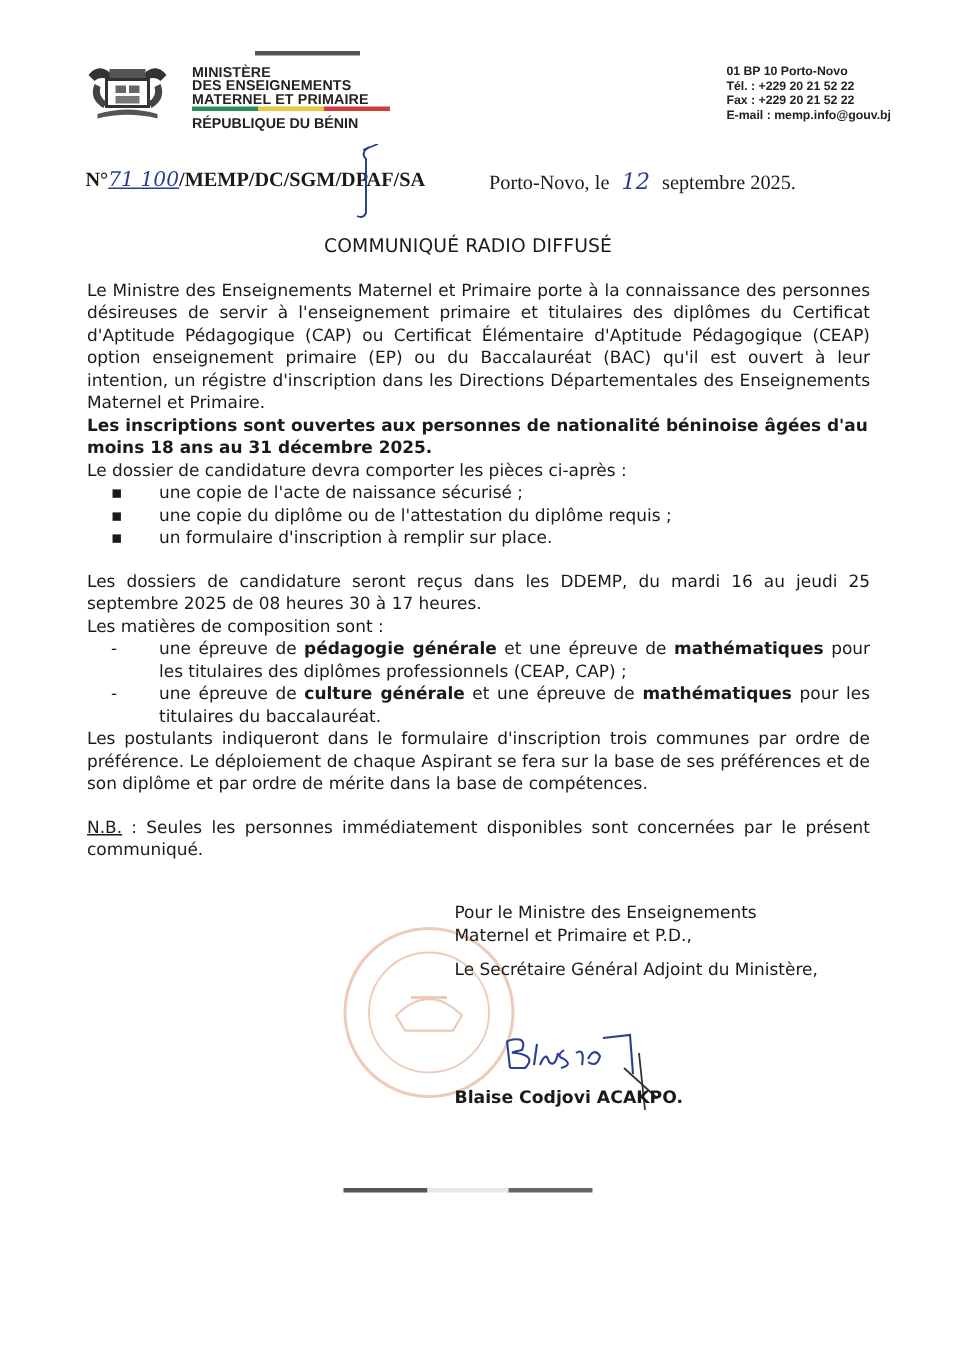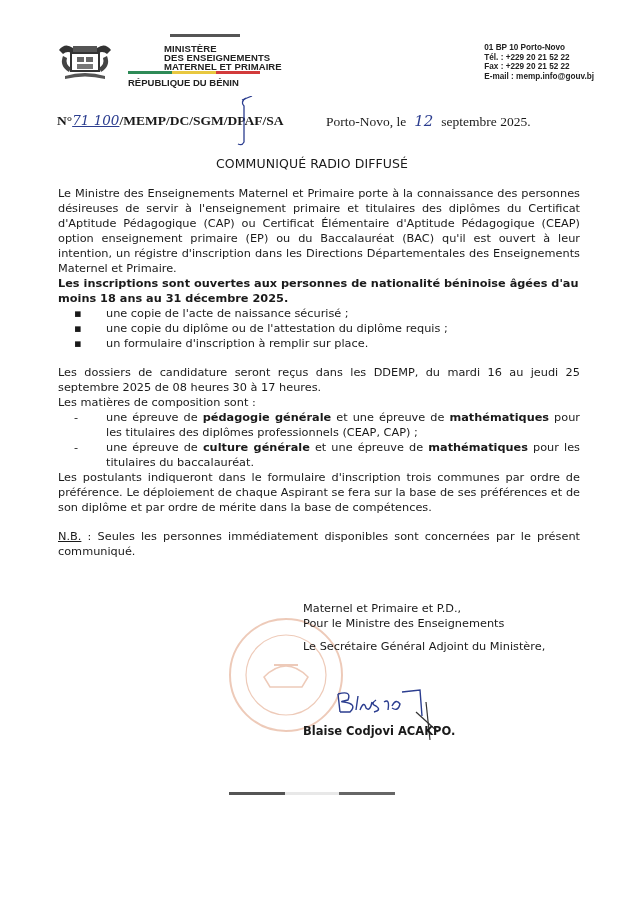--- a/index.html
+++ b/index.html
@@ -1,21 +1,21 @@
 <!DOCTYPE html>
 <html><head>
 <meta charset="utf-8">
 <style>
   html,body{margin:0;padding:0;background:#fff;}
   body{width:636px;height:900px;position:relative;overflow:hidden;font-family:"DejaVu Sans",sans-serif;color:#1a1a1a;}
   .abs{position:absolute;}
   
   .topbar{left:170px;top:34px;width:70px;height:3px;background:#555;}
   .emblem{left:55px;top:40px;width:60px;height:42px;}
-  .min{left:128px;top:44px;font-family:"Liberation Sans",sans-serif;font-weight:bold;font-size:9.5px;line-height:9px;color:#222;letter-spacing:0.1px;margin-left:36px;}
+  .min{left:128px;top:44px;font-family:"Liberation Sans",sans-serif;font-weight:bold;font-size:9.5px;line-height:9px;color:#222;letter-spacing:0.1px;}
   .flag{left:128px;top:71px;width:132px;height:3px;}
   .flag span{display:inline-block;height:3px;vertical-align:top;}
   .rep{left:128px;top:77px;font-family:"Liberation Sans",sans-serif;font-weight:bold;font-size:9.5px;color:#222;}
   
   .contact{right:42px;top:43px;text-align:left;font-family:"Liberation Sans",sans-serif;font-weight:bold;font-size:8.2px;line-height:9.6px;color:#222;}
   
   .ref{left:57px;top:112px;font-family:"Liberation Serif",serif;font-weight:bold;font-size:13.5px;}
   .hand{font-family:"DejaVu Serif",serif;font-style:italic;font-weight:normal;color:#2b3d8f;text-decoration:underline;}
   .date{left:326px;top:112px;font-family:"Liberation Serif",serif;font-size:13.5px;}
   .date .hand{text-decoration:none;font-size:15px;padding:0 8px;}
@@ -85,20 +85,21 @@
 </svg>
 <div class="abs date">
   <span>Porto-Novo, le</span><span class="hand">12</span><span>septembre 2025.</span>
 </div>
 
 <div class="abs title">COMMUNIQUÉ RADIO DIFFUSÉ</div>
 
 <div class="abs body">
   <p class="just">Le Ministre des Enseignements Maternel et Primaire porte à la connaissance des personnes désireuses de servir à l'enseignement primaire et titulaires des diplômes du Certificat d'Aptitude Pédagogique (CAP) ou Certificat Élémentaire d'Aptitude Pédagogique (CEAP) option enseignement primaire (EP) ou du Baccalauréat (BAC) qu'il est ouvert à leur intention, un régistre d'inscription dans les Directions Départementales des Enseignements Maternel et Primaire.</p>
   <p class="bold">Les inscriptions sont ouvertes aux personnes de nationalité béninoise âgées d'au moins 18 ans au 31 décembre 2025.</p>
+  <p>Le dossier de candidature devra comporter les pièces ci-après :</p>
   <ul class="list">
     <li><span class="bul">▪</span><span>une copie de l'acte de naissance sécurisé ;</span></li>
     <li><span class="bul">▪</span><span>une copie du diplôme ou de l'attestation du diplôme requis ;</span></li>
     <li><span class="bul">▪</span><span>un formulaire d'inscription à remplir sur place.</span></li>
   </ul>
   <div class="gap"></div>
   <p class="just">Les dossiers de candidature seront reçus dans les DDEMP, du mardi 16 au jeudi 25 septembre 2025 de 08 heures 30 à 17 heures.</p>
   <p>Les matières de composition sont :</p>
   <ul class="list dash">
     <li><span class="bul">-</span><span>une épreuve de </span><b>pédagogie générale</b><span> et une épreuve de </span><b>mathématiques</b><span> pour les titulaires des diplômes professionnels (CEAP, CAP) ;</span></li>
@@ -110,22 +111,22 @@
 </div>
 
 <svg class="abs stamp" viewBox="0 0 120 120" style="opacity:0.55">
   <circle cx="60" cy="60" r="56" fill="none" stroke="#e0a080" stroke-width="2"></circle>
   <circle cx="60" cy="60" r="40" fill="none" stroke="#e0a080" stroke-width="1.2"></circle>
   <path d="M38 62 Q60 40 82 62 L76 72 L44 72 Z" fill="none" stroke="#e0a080" stroke-width="1.5"></path>
   <path d="M48 50 L72 50" stroke="#e0a080" stroke-width="2"></path>
 </svg>
 
 <div class="abs sig">
+  <div>Pour le Ministre des Enseignements</div>
   <div>Maternel et Primaire et P.D.,</div>
-  <div>Pour le Ministre des Enseignements</div>
   <div class="l3">Le Secrétaire Général Adjoint du Ministère,</div>
 </div>
 <svg class="abs signature" viewBox="0 0 140 80">
   <path d="M8 22 L10 40 M8 22 Q22 18 18 28 Q8 30 14 30 Q28 32 20 40 L10 40" fill="none" stroke="#2b3d8f" stroke-width="1.4"></path>
   <path d="M26 38 L28 24 M30 38 Q34 28 36 36 Q40 40 42 30 M46 28 Q40 32 46 34 Q52 38 44 40 M54 30 Q60 26 58 38 M62 34 Q66 26 70 32 Q68 40 62 36 M72 20 L90 18 L92 44" fill="none" stroke="#2b3d8f" stroke-width="1.4"></path>
   <path d="M86 40 L108 60" fill="none" stroke="#333" stroke-width="1.2"></path>
   <path d="M96 30 L100 68" fill="none" stroke="#333" stroke-width="1.2"></path>
 </svg>
 <div class="abs signame">Blaise Codjovi ACAKPO.</div>
 

